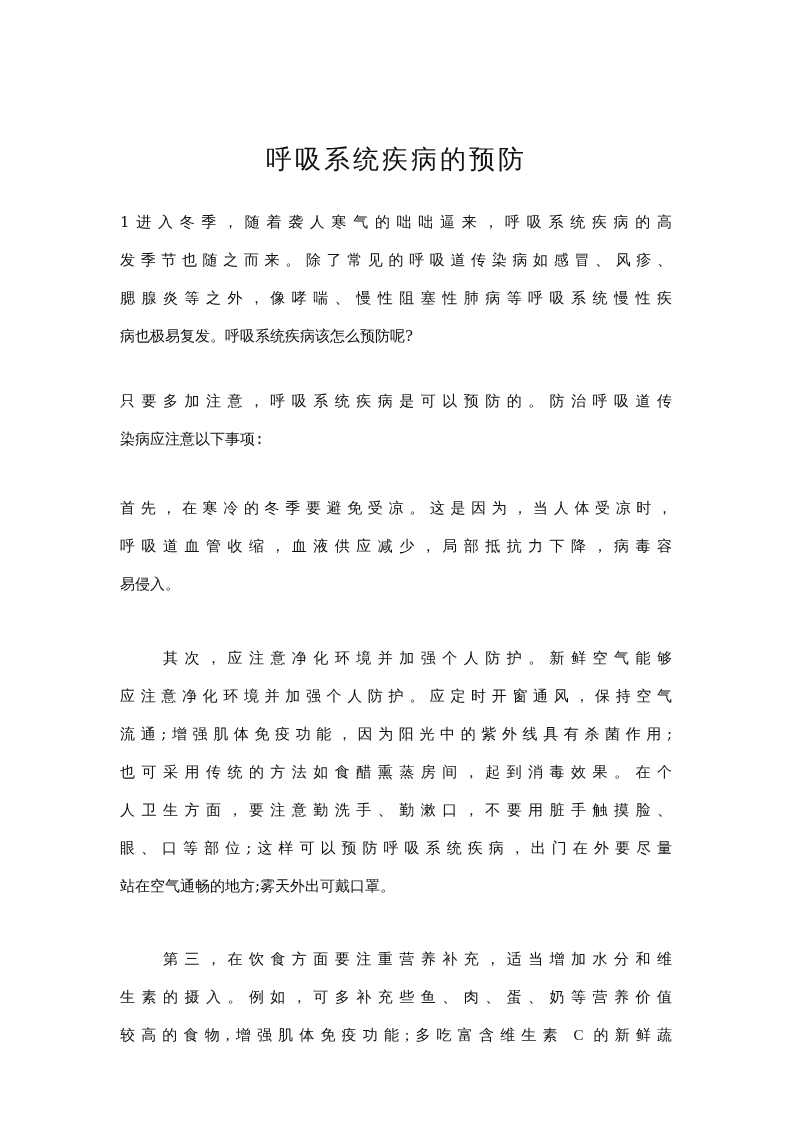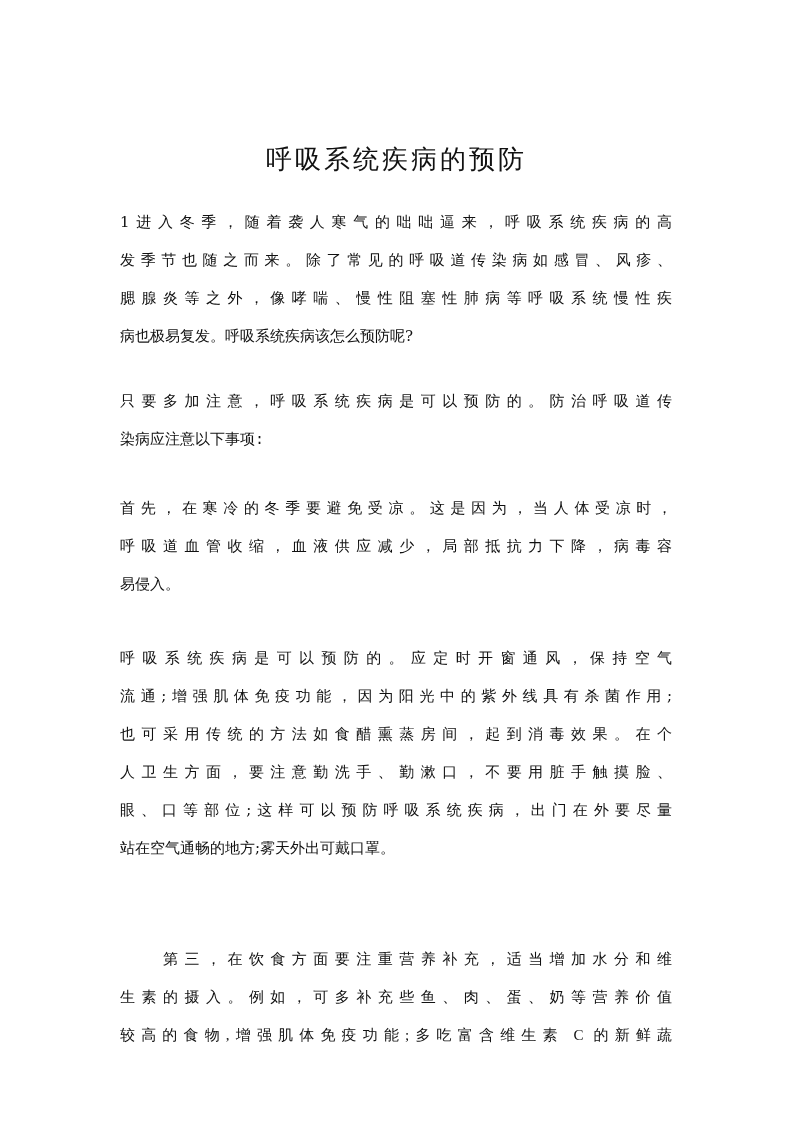--- a/index.html
+++ b/index.html
@@ -76,21 +76,22 @@
     <span class="line last">染病应注意以下事项:</span>
   </div>
 
   <div class="para" id="p3">
     <span class="line">首先，在寒冷的冬季要避免受凉。这是因为，当人体受凉时，</span>
     <span class="line">呼吸道血管收缩，血液供应减少，局部抵抗力下降，病毒容</span>
     <span class="line last">易侵入。</span>
   </div>
 
   <div class="para" id="p4">
-    <span class="line">呼吸系统疾病是可以预防的。应定时开窗通风，保持空气</span>
+    <span class="line indent">其次，应注意净化环境并加强个人防护。新鲜空气能够</span>
+    <span class="line">应注意净化环境并加强个人防护。应定时开窗通风，保持空气</span>
     <span class="line">流通;增强肌体免疫功能，因为阳光中的紫外线具有杀菌作用;</span>
     <span class="line">也可采用传统的方法如食醋熏蒸房间，起到消毒效果。在个</span>
     <span class="line">人卫生方面，要注意勤洗手、勤漱口，不要用脏手触摸脸、</span>
     <span class="line">眼、口等部位;这样可以预防呼吸系统疾病，出门在外要尽量</span>
     <span class="line last">站在空气通畅的地方;雾天外出可戴口罩。</span>
   </div>
 
   <div class="para" id="p5">
     <span class="line indent">第三，在饮食方面要注重营养补充，适当增加水分和维</span>
     <span class="line">生素的摄入。例如，可多补充些鱼、肉、蛋、奶等营养价值</span>

